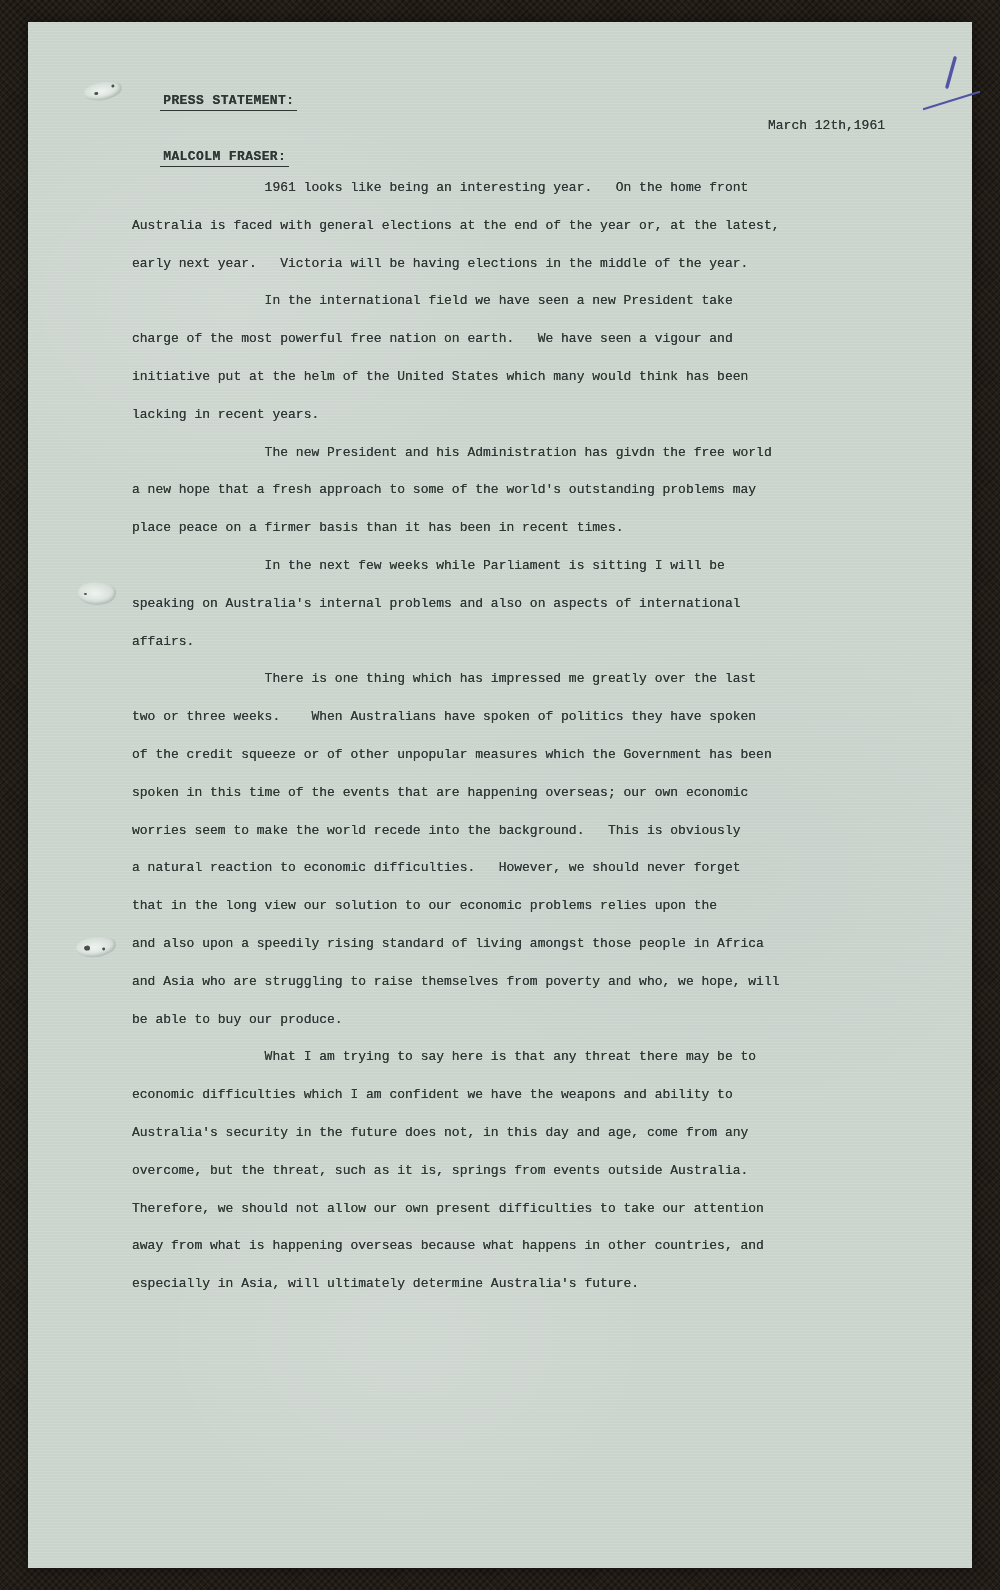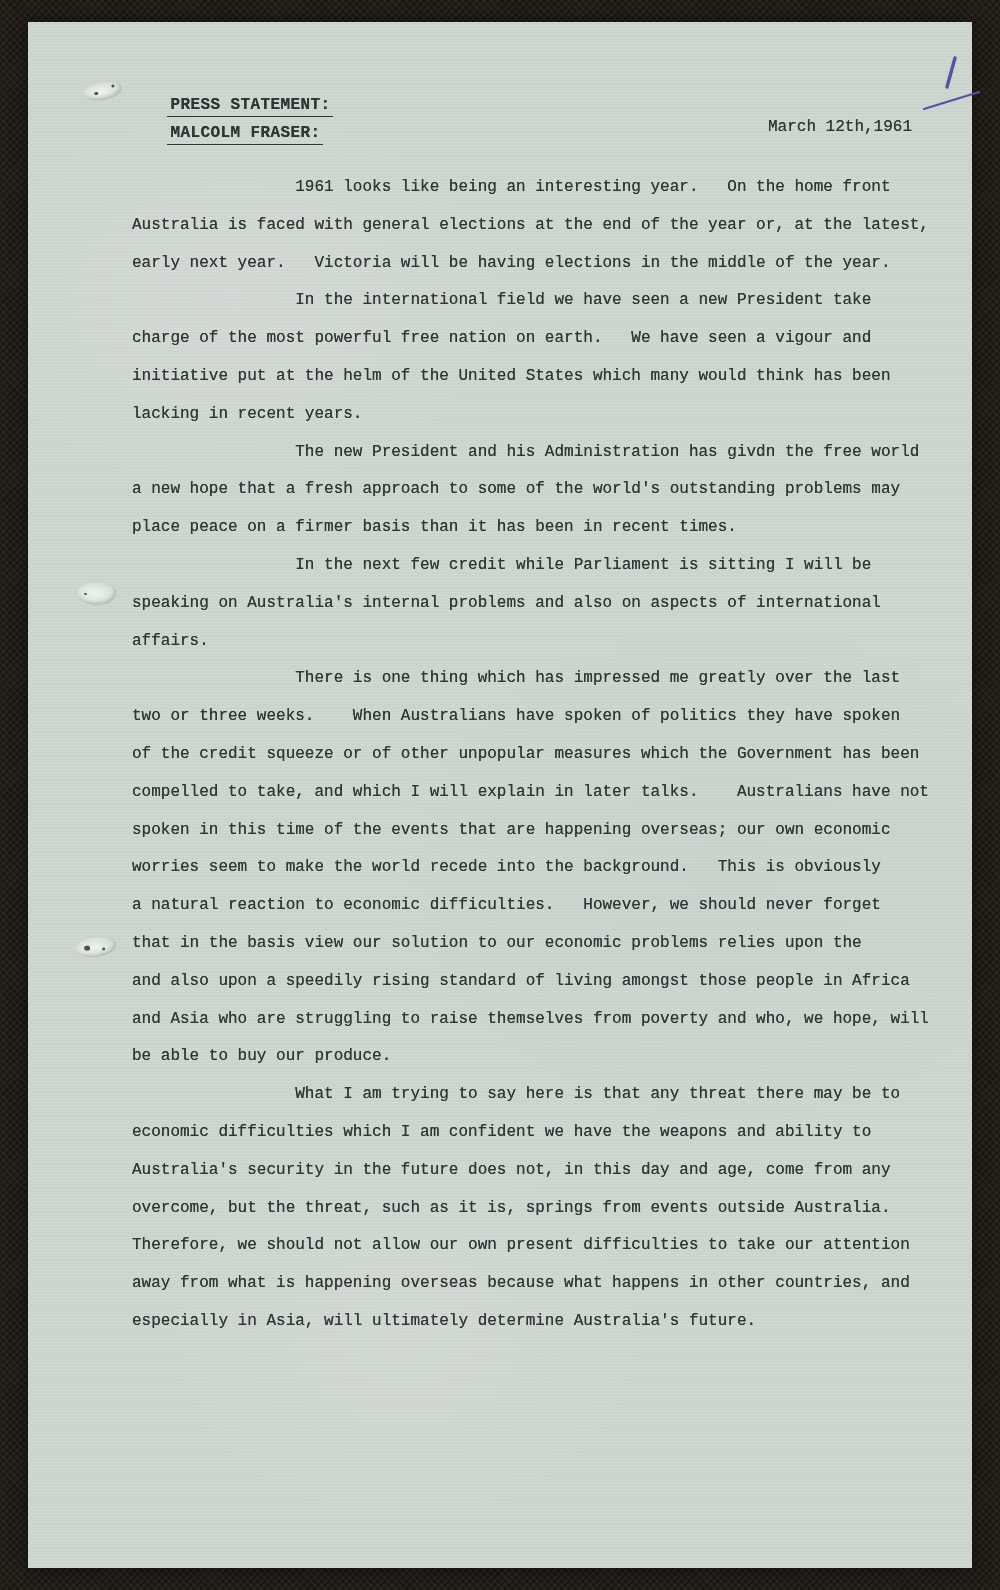--- a/index.html
+++ b/index.html
@@ -26,21 +26,21 @@
     background-color: #cfd7d1;
     background-image:
       radial-gradient(ellipse 420px 300px at 22% 18%, rgba(255,255,255,0.10), transparent 70%),
       radial-gradient(ellipse 500px 380px at 75% 55%, rgba(185,198,190,0.18), transparent 70%),
       radial-gradient(ellipse 380px 300px at 40% 85%, rgba(255,255,255,0.08), transparent 70%),
       repeating-linear-gradient(0deg, rgba(255,255,255,0.035) 0 1px, rgba(80,95,88,0.03) 1px 3px);
     box-shadow: 0 0 14px rgba(0,0,0,0.55);
   }
   .typed {
     color: #2f3634;
-    font-size: 16px;
+    font-size: 13px;
     text-shadow: 0 0 0.6px rgba(47,54,52,0.85);
   }
   .hdr-line {
     position: absolute;
     left: 104px;
     white-space: pre;
   }
   .underlined {
     border-bottom: 1.7px solid #2f3634;
     padding: 0 3px 2px 3px;
@@ -99,21 +99,21 @@
     <span class="speck" style="left:6px;top:12px;width:3px;height:2px;"></span>
   </div>
   <div class="damage mark-c">
     <span class="speck" style="left:8px;top:8px;width:6px;height:5px;"></span>
     <span class="speck" style="left:26px;top:11px;width:3px;height:3px;"></span>
   </div>
 
   <div class="hdr-line typed" style="top:56px;">
     <span class="underlined">PRESS STATEMENT:</span>
   </div>
-  <div class="hdr-line typed" style="top:84px;">
+  <div class="hdr-line typed" style="top:112px;">
     <span class="underlined">MALCOLM FRASER:</span>
   </div>
   <div class="date typed">March 12th,1961</div>
 
   <svg class="handwritten-1" viewBox="0 0 90 70">
     <line x1="47" y1="8" x2="39" y2="37" stroke="#5254a4" stroke-width="3.4" stroke-linecap="round"></line>
     <line x1="16" y1="59" x2="71" y2="42" stroke="#5254a4" stroke-width="2.3" stroke-linecap="round"></line>
   </svg>
 
   <div class="content typed">
@@ -127,33 +127,32 @@
         <div class="line">charge of the most powerful free nation on earth.   We have seen a vigour and</div>
         <div class="line">initiative put at the helm of the United States which many would think has been</div>
         <div class="line">lacking in recent years.</div>
       </div>
       <div class="para">
         <div class="line">                 The new President and his Administration has givdn the free world</div>
         <div class="line">a new hope that a fresh approach to some of the world's outstanding problems may</div>
         <div class="line">place peace on a firmer basis than it has been in recent times.</div>
       </div>
       <div class="para">
-        <div class="line">                 In the next few credit while Parliament is sitting I will be</div>
+        <div class="line">                 In the next few weeks while Parliament is sitting I will be</div>
         <div class="line">speaking on Australia's internal problems and also on aspects of international</div>
         <div class="line">affairs.</div>
       </div>
       <div class="para">
         <div class="line">                 There is one thing which has impressed me greatly over the last</div>
         <div class="line">two or three weeks.    When Australians have spoken of politics they have spoken</div>
         <div class="line">of the credit squeeze or of other unpopular measures which the Government has been</div>
-        <div class="line">compelled to take, and which I will explain in later talks.    Australians have not</div>
         <div class="line">spoken in this time of the events that are happening overseas; our own economic</div>
         <div class="line">worries seem to make the world recede into the background.   This is obviously</div>
         <div class="line">a natural reaction to economic difficulties.   However, we should never forget</div>
-        <div class="line">that in the basis view our solution to our economic problems relies upon the</div>
+        <div class="line">that in the long view our solution to our economic problems relies upon the</div>
         <div class="line">and also upon a speedily rising standard of living amongst those people in Africa</div>
         <div class="line">and Asia who are struggling to raise themselves from poverty and who, we hope, will</div>
         <div class="line">be able to buy our produce.</div>
       </div>
       <div class="para">
         <div class="line">                 What I am trying to say here is that any threat there may be to</div>
         <div class="line">economic difficulties which I am confident we have the weapons and ability to</div>
         <div class="line">Australia's security in the future does not, in this day and age, come from any</div>
         <div class="line">overcome, but the threat, such as it is, springs from events outside Australia.</div>
         <div class="line">Therefore, we should not allow our own present difficulties to take our attention</div>

